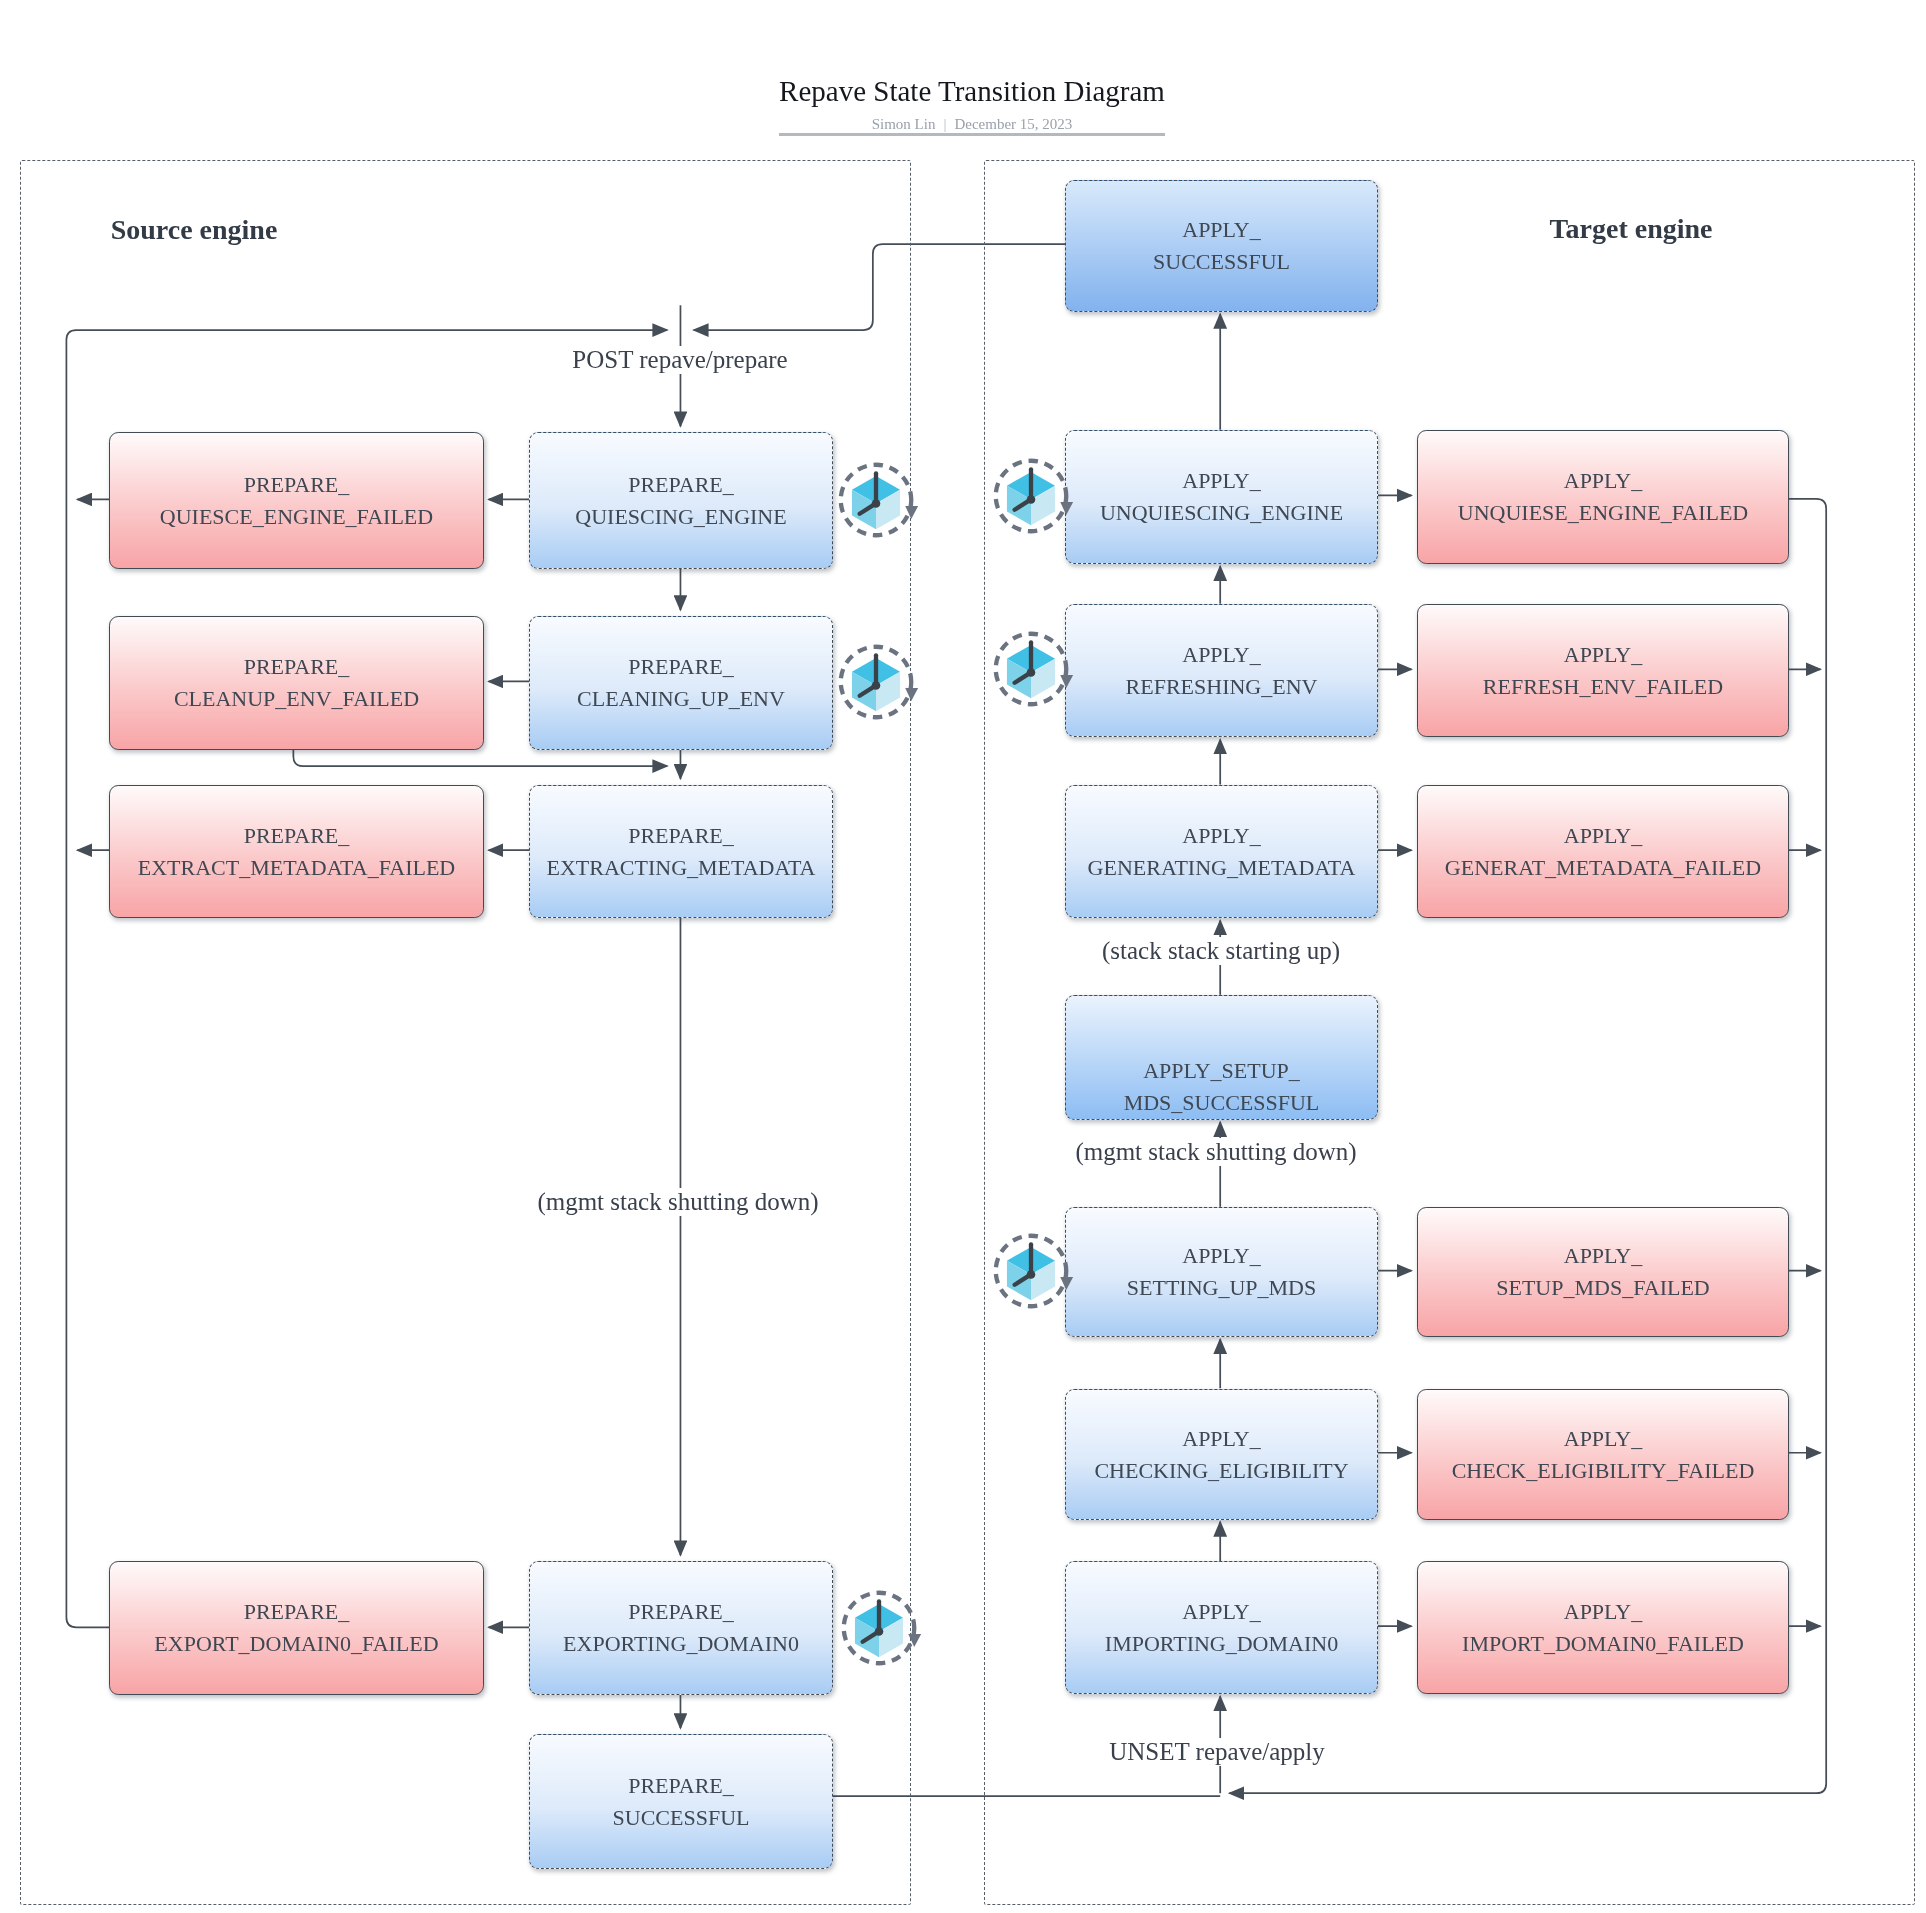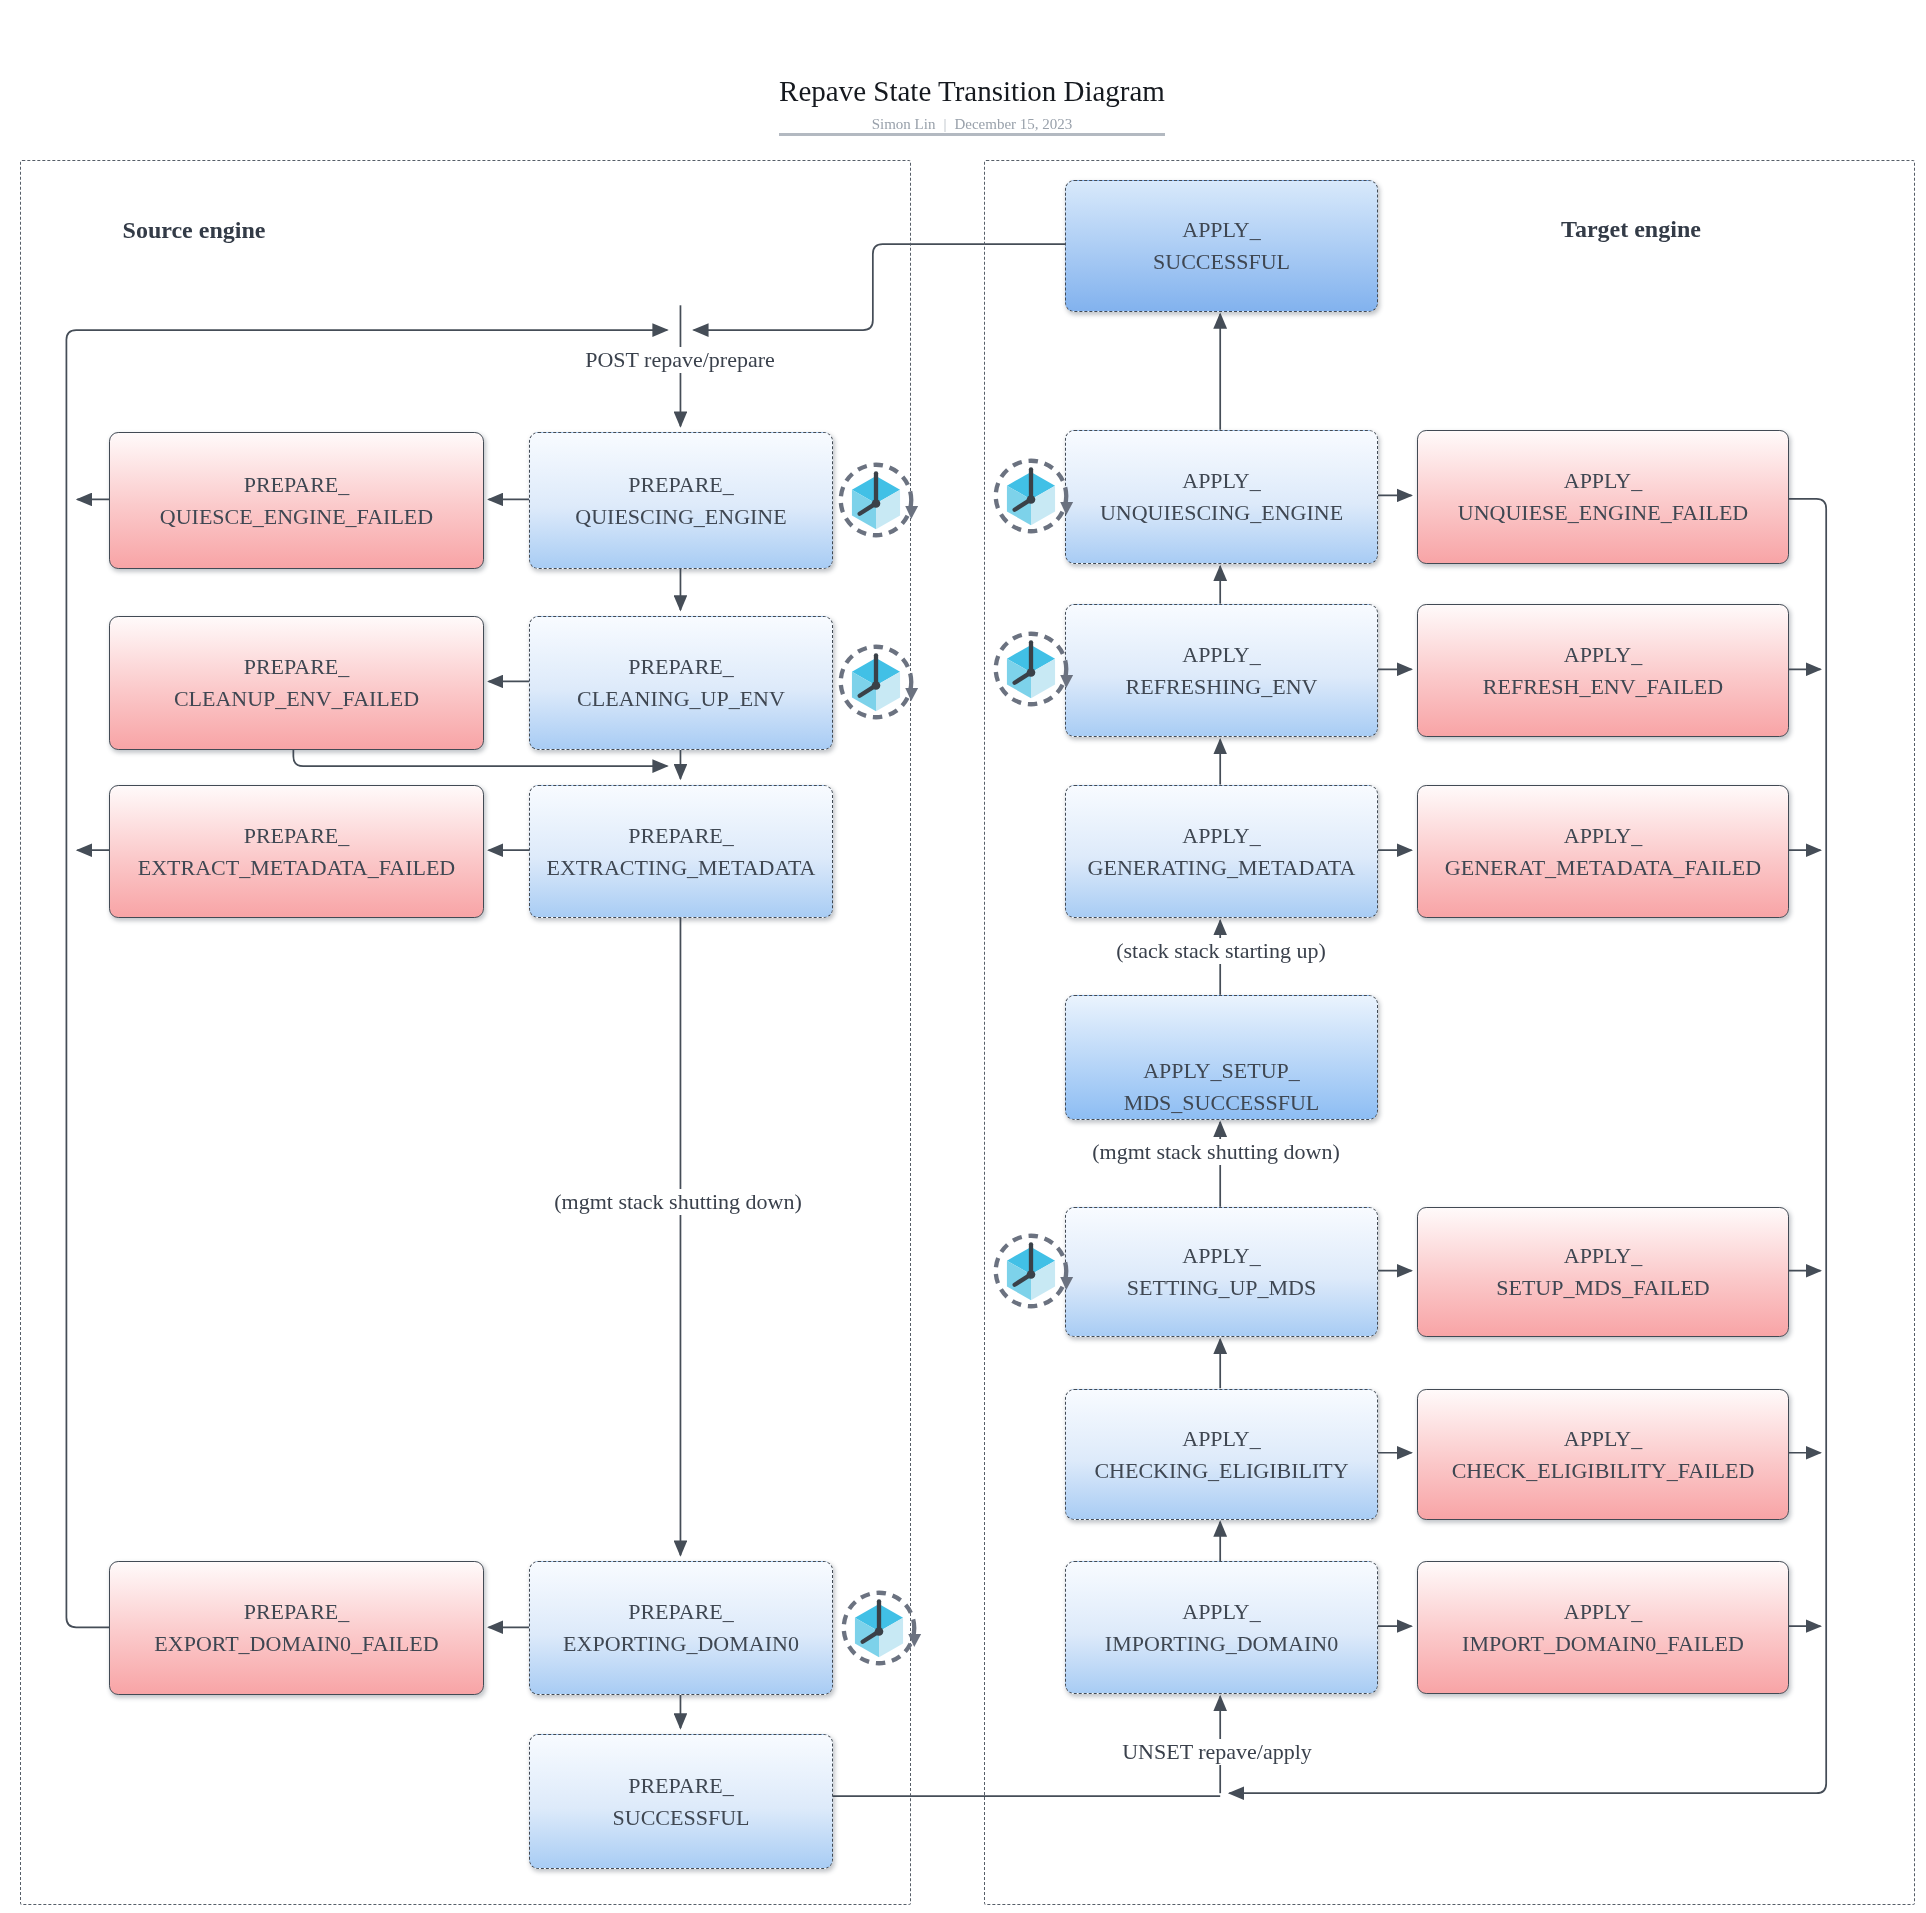--- a/index.html
+++ b/index.html
@@ -2,21 +2,21 @@
 <html style="font-size:9.2px"><head>
 <meta charset="utf-8">
 <style>
   html,body{margin:0;padding:0;background:#ffffff;}
   #canvas{position:relative;width:1926px;height:1913px;background:#ffffff;
           font-family:Liberation Serif, serif;overflow:hidden;}
 
   
   .panel{position:absolute;border:1.7px dashed #565e68;border-radius:2.3px;background:transparent;}
 
-  .panel-hdr{position:absolute;font-size:24px;font-weight:bold;color:#333b47;white-space:nowrap;
+  .panel-hdr{position:absolute;font-size:28px;font-weight:bold;color:#333b47;white-space:nowrap;
              transform:translate(-50%,-50%);text-align:center;}
 
   
   .title{position:absolute;left:972px;top:91px;transform:translate(-50%,-50%);
          font-size:29px;color:#15191f;white-space:nowrap;}
   .subtitle{position:absolute;left:972px;top:124px;transform:translate(-50%,-50%);
             font-size:15px;color:#99a1ab;white-space:nowrap;}
   .subtitle .sep{margin:0 8px;color:#b6bcc4;}
   .title-rule{position:absolute;left:779px;top:133px;width:386px;height:2.9px;background:#b3b9c1;}
 
@@ -26,21 +26,21 @@
          box-shadow:1.7px 2.3px 4.6px rgba(55,65,80,0.30);}
   .state .lbl{font-size:22px;color:#3f4752;white-space:pre-line;line-height:1.45;}
   .dashed{border-style:dashed;}
   .blue       {background:linear-gradient(180deg,#f8fbff 0%,#ddeafa 55%,#a8ccf4 100%);}
   .blue-unset {background:linear-gradient(180deg,#f4f9fe 0%,#cde1fa 100%);}
   .blue-strong{background:linear-gradient(180deg,#d8e9fb 0%,#82b2ee 100%);}
   .blue-mid   {background:linear-gradient(180deg,#eaf3fd 0%,#8dbdf3 100%);align-items:flex-end;}
   .pink       {background:linear-gradient(180deg,#fffafa 0%,#fbc9ca 55%,#f8a4a6 100%);}
 
   
-  .edge-label{position:absolute;transform:translate(-50%,-50%);font-size:22px;color:#3a414c;
+  .edge-label{position:absolute;transform:translate(-50%,-50%);font-size:25px;color:#3a414c;
               white-space:nowrap;background:#ffffff;padding:0 5.8px;}
 
   
   #wires{position:absolute;left:0;top:0;width:1926px;height:1913px;}
 
   .clock{position:absolute;width:86px;height:86px;}
 </style>
 </head>
 <body>
 

